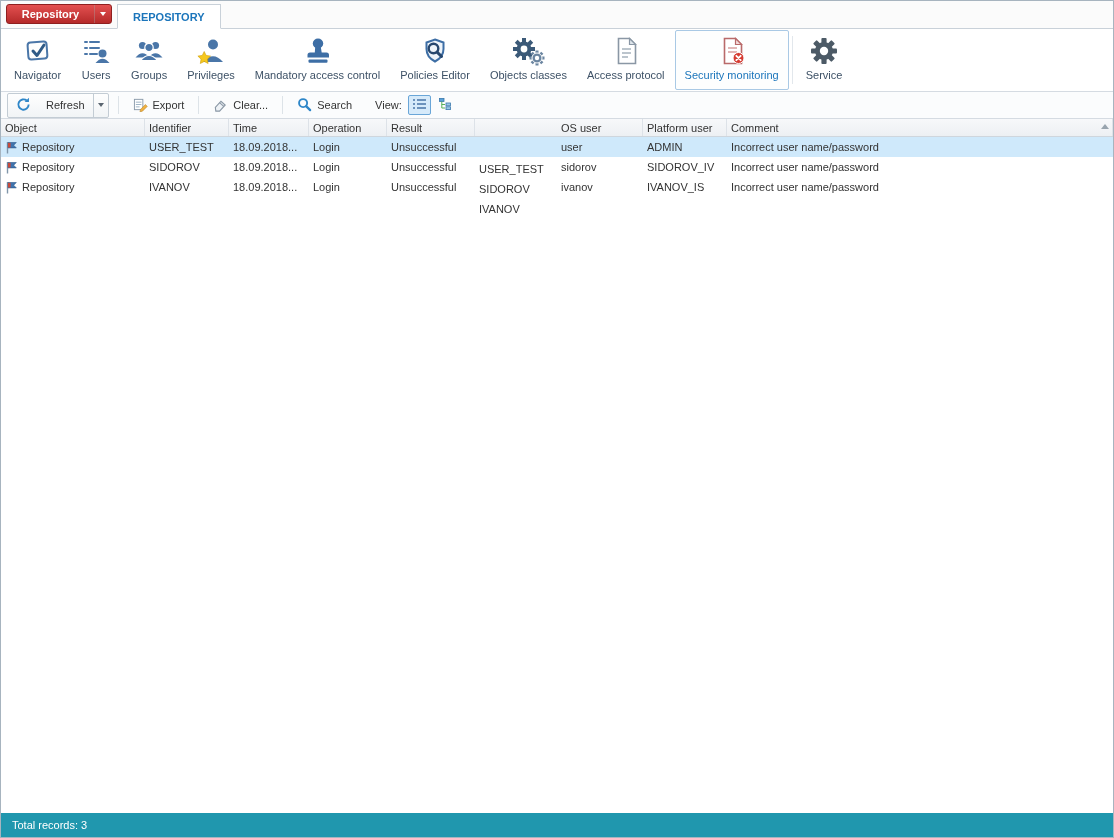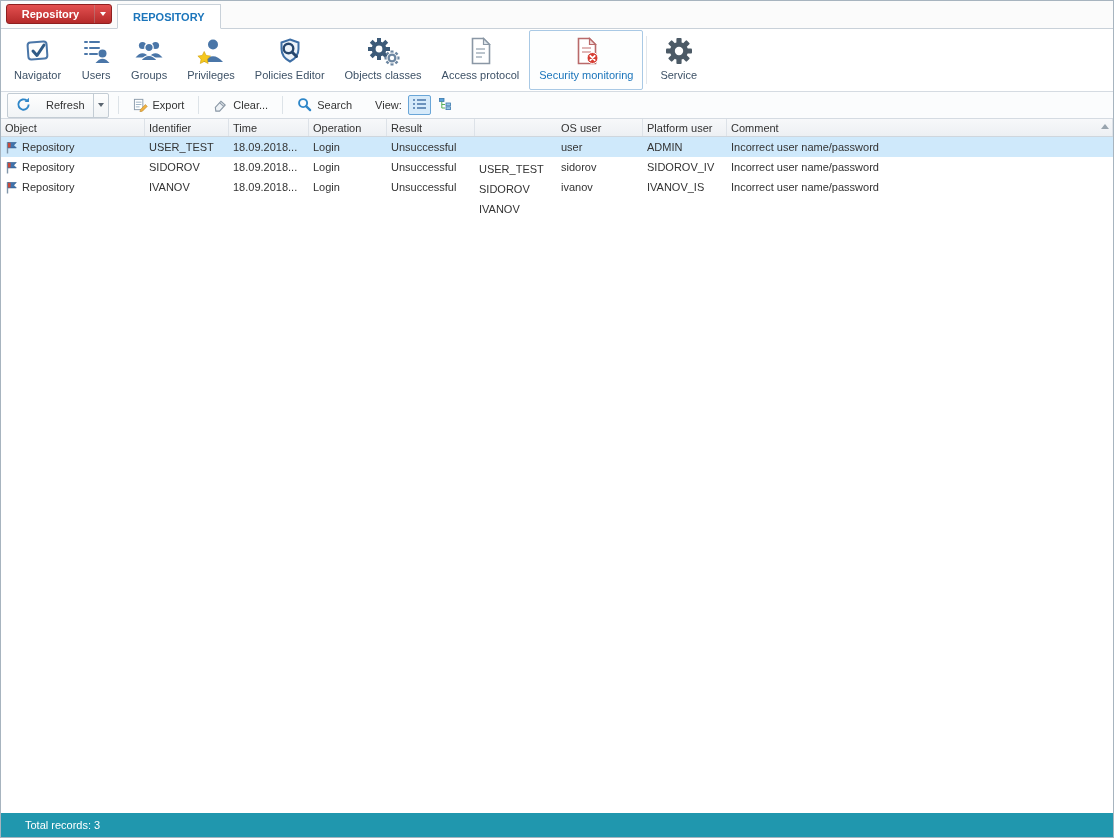--- a/index.html
+++ b/index.html
@@ -44,21 +44,21 @@
   .trow { display:flex; height:20px; align-items:center; background:#fff; }
   .trow.selected { background:#cfe9fb; }
   .tcell { padding:0 4px; overflow:hidden; white-space:nowrap; display:flex; align-items:center; gap:4px; }
   .c0{width:144px;flex:none;} .c1{width:84px;flex:none;} .c2{width:80px;flex:none;text-align:right;} .c3{width:78px;flex:none;}
   .c4{width:88px;flex:none;} .c5{width:82px;flex:none;margin-top:44px;} .c6{width:86px;flex:none;} .c7{width:84px;flex:none;}
   .c8{flex:1;}
   .row-flag { display:flex; align-items:center; flex:none; }
   .scroll-up { position:absolute; top:5px; right:4px; width:0; height:0; border-left:4px solid transparent; border-right:4px solid transparent; border-bottom:5px solid #98a4ae; }
 
   
-  .statusbar { height:24px; background:#2097ae; color:#fff; display:flex; align-items:center; padding:0 24px; flex:none; }
+  .statusbar { height:24px; background:#2097ae; color:#fff; display:flex; align-items:center; padding:0 11px; flex:none; }
 </style>
 </head>
 <body>
 
 <div class="window">
 
   <div class="tabstrip">
     <div class="app-button">
       <span class="abl">Repository</span>
       <span class="absep"></span>
@@ -117,20 +117,30 @@
           <svg width="30" height="30" viewBox="0 0 30 30">
             <circle cx="17" cy="8.5" r="5" fill="#4a76a8"></circle>
             <path d="M7 26 q10 -11.5 20 0 z" fill="#4a76a8"></path>
             <path d="M8.2 15.5 l1.95 3.95 4.35 .65 -3.15 3.05 .75 4.35 -3.9 -2.05 -3.9 2.05 .75 -4.35 -3.15 -3.05 4.35 -.65 z" fill="#f6c81e" stroke="#cf9d08" stroke-width="0.6"></path>
           </svg>
         </span>
       <span class="rlabel">Privileges</span>
     </div>
 
 
+    <div class="ritem">
+      <span class="ricon">
+          <svg width="30" height="30" viewBox="0 0 30 30">
+            <ellipse cx="15" cy="7.5" rx="5.2" ry="5" fill="#3d6ea5"></ellipse>
+            <path d="M12.2 11 h5.6 l.9 5.5 h4.8 a2.5 2.5 0 0 1 2.5 2.5 v2.5 h-21.5 v-2.5 a2.5 2.5 0 0 1 2.5 -2.5 h4.8 z" fill="#3d6ea5"></path>
+            <rect x="5.5" y="23.5" width="19" height="3.2" rx="1" fill="#3d6ea5"></rect>
+          </svg>
+        </span>
+      <span class="rlabel">Mandatory access control</span>
+    </div>
 
     <div class="ritem">
       <span class="ricon">
           <svg width="30" height="30" viewBox="0 0 30 30">
             <path d="M15 3.5 l8.5 3 v6.5 q0 8 -8.5 12.5 q-8.5 -4.5 -8.5 -12.5 v-6.5 z" fill="#eef4fa" stroke="#3d6ea5" stroke-width="2"></path>
             <circle cx="13.5" cy="12.5" r="4.8" fill="none" stroke="#27476e" stroke-width="2.4"></circle>
             <path d="M17 16 l4.5 4.5" stroke="#27476e" stroke-width="3" stroke-linecap="round"></path>
           </svg>
         </span>
       <span class="rlabel">Policies Editor</span>

